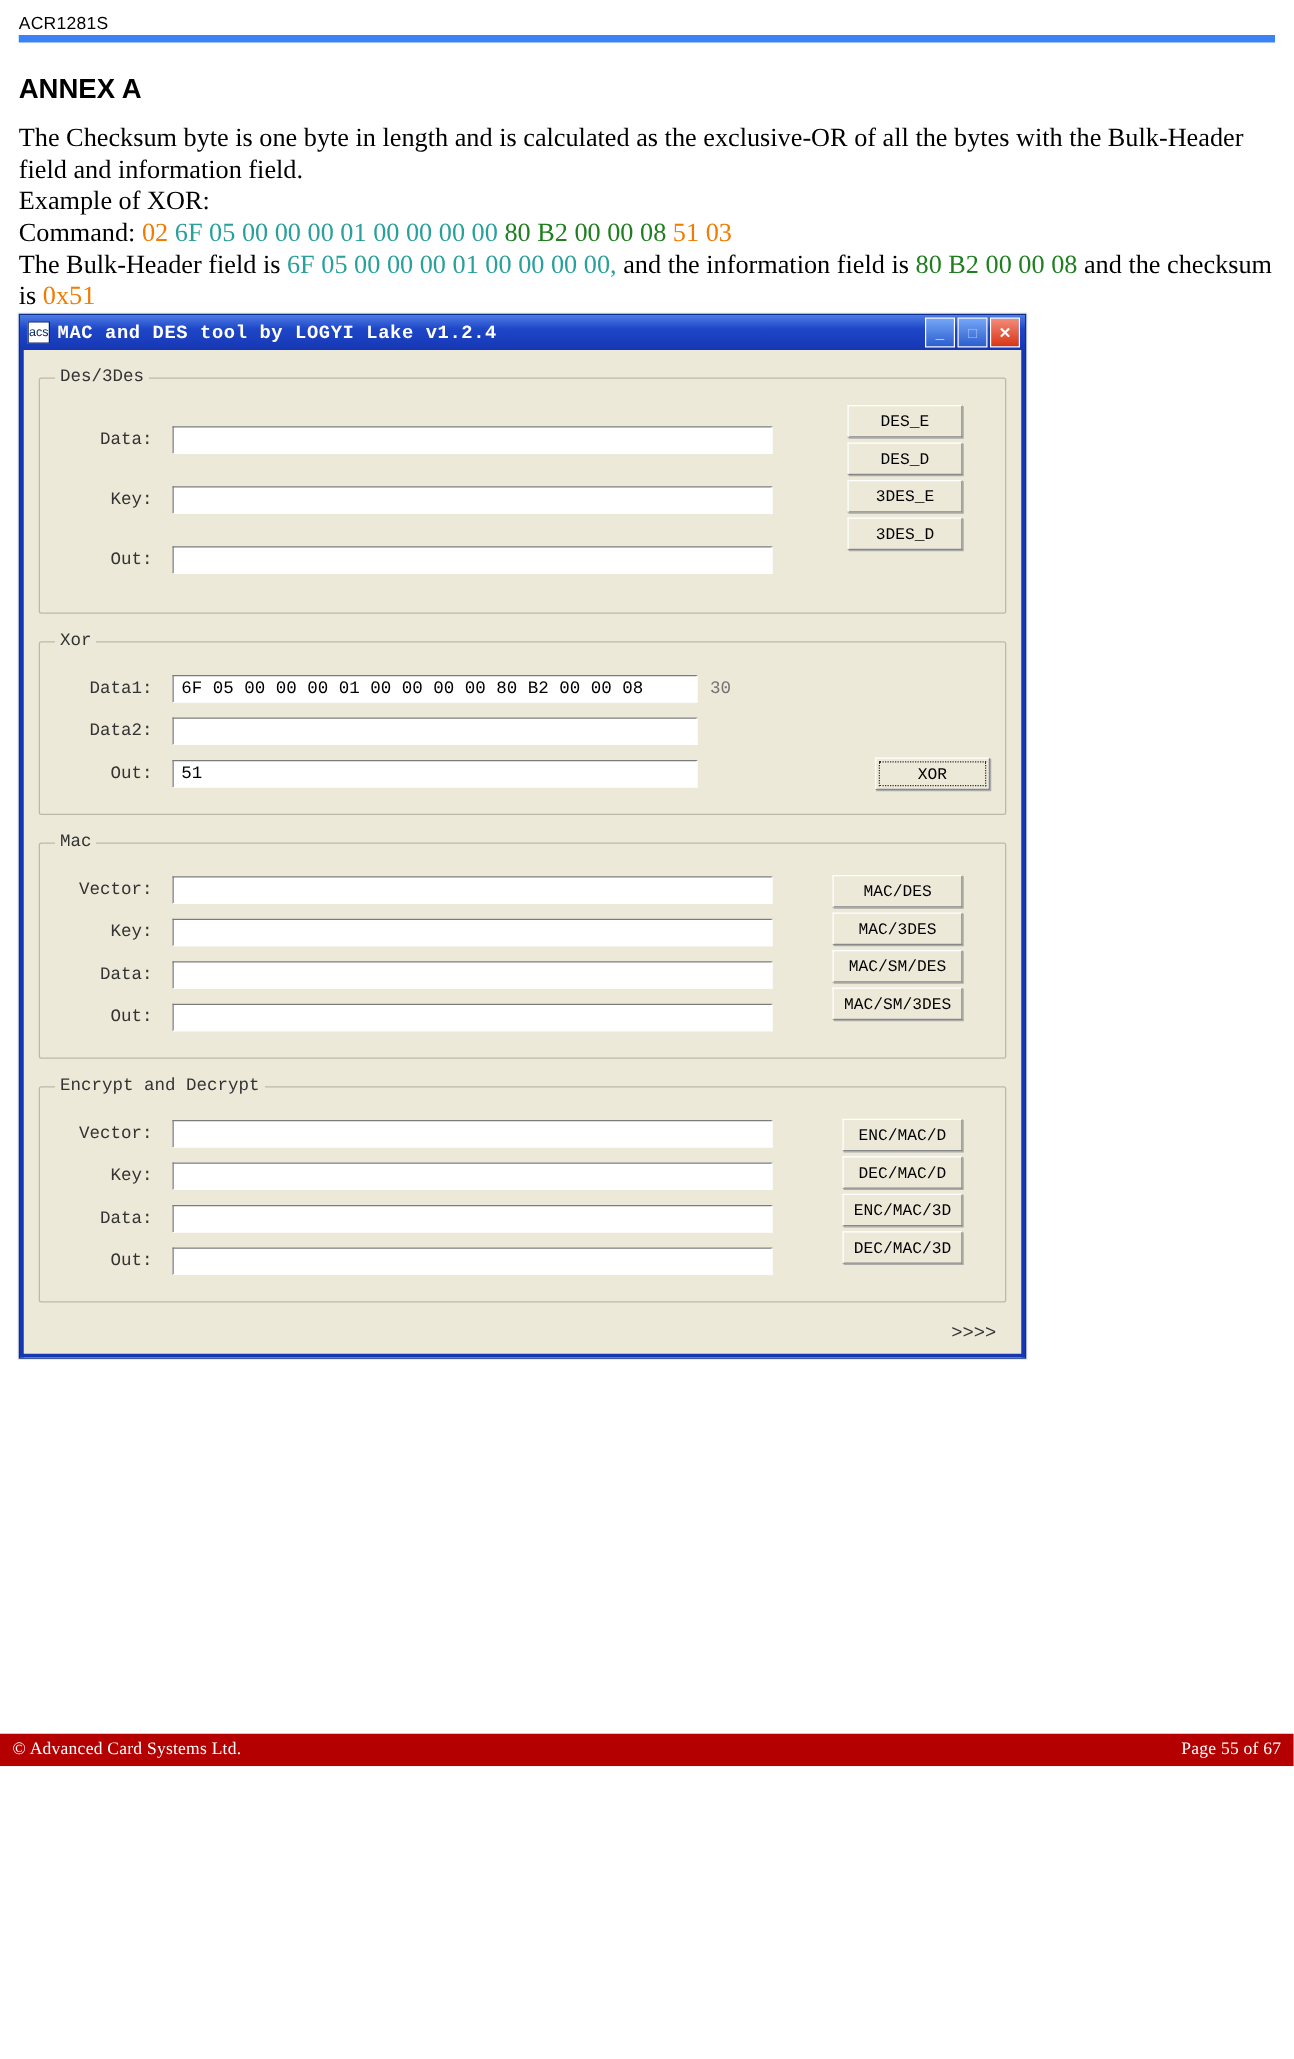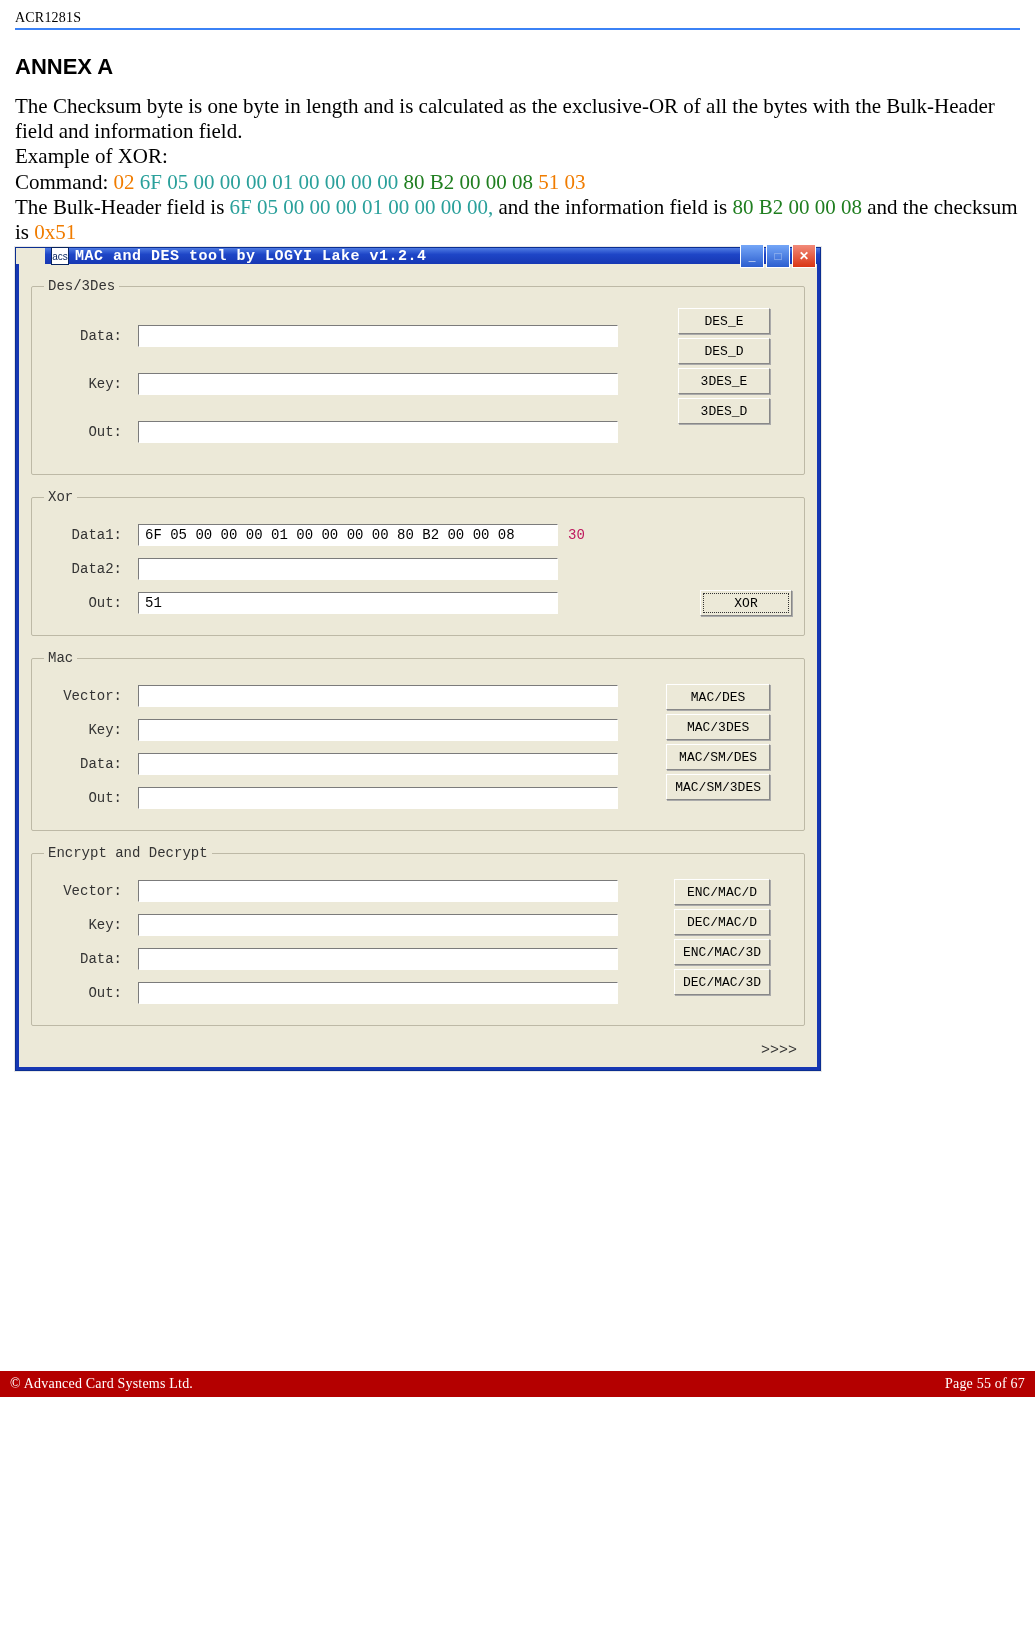--- a/index.html
+++ b/index.html
@@ -8,25 +8,25 @@
     width: 1035px;
     background: #fff;
     font-family: "Times New Roman", Times, serif;
     color: #000;
   }
   .page {
     box-sizing: border-box;
     padding: 10px 15px 0 15px;
   }
   .doc-header {
-    font-family: Liberation Serif, serif;
+    font-family: Liberation Sans, sans-serif;
     font-size: 14px;
     letter-spacing: 0.2px;
     padding-bottom: 2px;
-    border-bottom: 2px solid #3b82f6;
+    border-bottom: 6px solid #3b82f6;
     margin-bottom: 24px;
   }
   .annex-title {
     font-family: Arial, Helvetica, sans-serif;
     font-weight: 700;
     font-size: 22px;
     margin-bottom: 14px;
   }
   .body-text {
     font-size: 21px;
@@ -39,27 +39,26 @@
   
   .win-wrap {
     width: 804px;
     border: 1px solid #0b2e91;
     box-shadow: 0 0 0 1px #e8e8e8;
     background: #ece9d8;
     font-family: "Courier New", monospace;
     margin: 2px 0 300px 0;
   }
   .titlebar {
-    height: 16px;
+    height: 28px;
     background: linear-gradient(180deg,#4f7be3 0%, #1e46c7 40%, #1637b3 100%);
     display: flex;
     align-items: center;
     justify-content: space-between;
     padding: 0 4px 0 6px;
-    margin-left: 29px;
   }
   .titlebar .title-left { display:flex; align-items:center; gap:6px; }
   .titlebar .app-icon {
     width:16px; height:16px; background:#fff; border:1px solid #08245f;
     display:flex; align-items:center; justify-content:center;
     font-size:10px; color:#08245f; font-family:Arial;
   }
   .titlebar .title-text {
     color:#fff; font-weight:700; font-size:15px; letter-spacing:0.5px;
     font-family:"Courier New", monospace;
@@ -143,21 +142,21 @@
     font-size: 13px;
     text-align: center;
     padding: 0 8px;
     box-shadow: 1px 1px 0 #aaa;
   }
   .btn.focus {
     outline: 1px dotted #333;
     outline-offset: -4px;
   }
 
-  .xor-count { font-size:14px; font-family:"Courier New",monospace; color:#be185d; margin-left:10px; }
+  .xor-count { font-size:14px; font-family:"Courier New",monospace; color:#737373; margin-left:10px; }
 
   .more-link {
     text-align: right;
     font-family: "Courier New", monospace;
     font-size: 15px;
     color: #333;
     padding: 2px 8px 0 0;
   }
 
   .footer {

